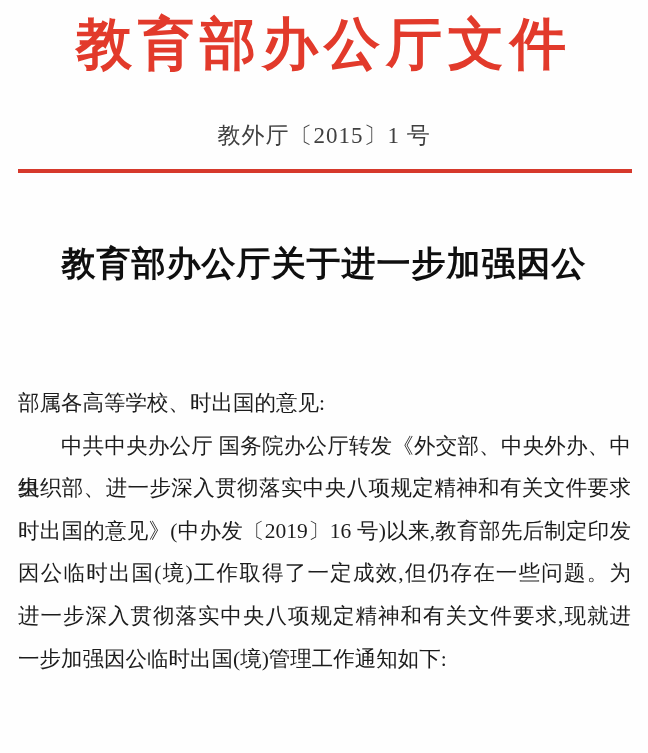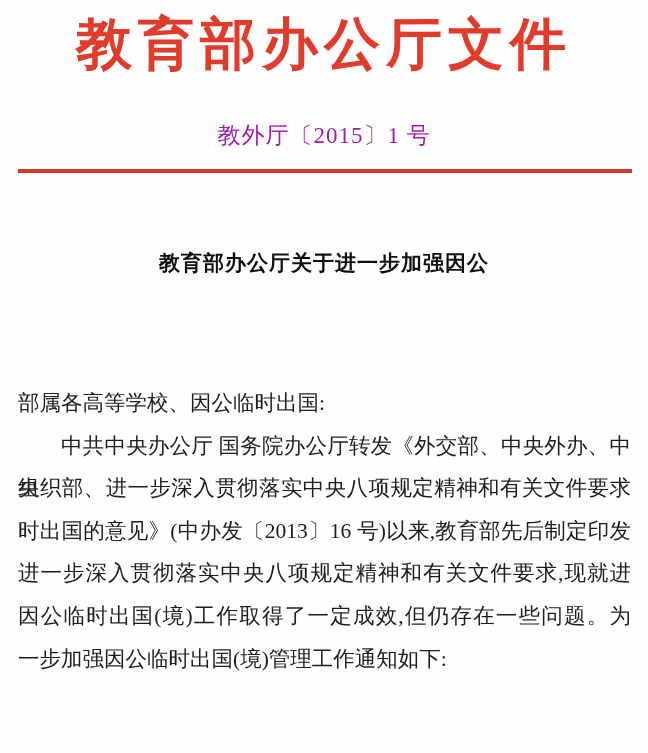--- a/index.html
+++ b/index.html
@@ -34,41 +34,41 @@
     white-space: nowrap;
   }
   .doc-number {
     position: absolute;
     top: 114px;
     left: 0;
     right: 0;
     height: 44px;
     line-height: 44px;
     text-align: center;
-    color: #a21caf;
+    color: #404040;
     font-size: 23px;
     letter-spacing: 1px;
   }
   .red-rule {
     position: absolute;
     top: 169px;
     left: 18px;
     width: 614px;
     height: 4px;
     background: var(--rule-red);
   }
   .doc-title {
     position: absolute;
     top: 237px;
     left: 0;
     right: 0;
     text-align: center;
     color: var(--title-black);
     font-weight: bold;
-    font-size: 21px;
+    font-size: 34px;
     line-height: 53px;
     letter-spacing: 1px;
   }
   .body-block {
     position: absolute;
     top: 382px;
     left: 18px;
     width: 613px;
     color: var(--text-black);
     font-size: 21.5px;
@@ -98,22 +98,22 @@
 
   <div class="doc-number">教外厅〔2015〕1 号</div>
 
   <div class="red-rule"></div>
 
   <div class="doc-title">
     <div>教育部办公厅关于进一步加强因公</div>
   </div>
 
   <div class="body-block">
-    <div class="line">部属各高等学校、因公临时出国:</div>
+    <div class="line">部属各高等学校、时出国的意见:</div>
     <div class="line full indent">中共中央办公厅 国务院办公厅转发《外交部、中央外办、中央</div>
     <div class="line full">组织部、进一步深入贯彻落实中央八项规定精神和有关文件要求</div>
-    <div class="line full">时出国的意见》(中办发〔2013〕16 号)以来,教育部先后制定印发</div>
+    <div class="line full">时出国的意见》(中办发〔2019〕16 号)以来,教育部先后制定印发</div>
+    <div class="line full">因公临时出国(境)工作取得了一定成效,但仍存在一些问题。为</div>
     <div class="line full">进一步深入贯彻落实中央八项规定精神和有关文件要求,现就进</div>
-    <div class="line full">因公临时出国(境)工作取得了一定成效,但仍存在一些问题。为</div>
     <div class="line">一步加强因公临时出国(境)管理工作通知如下:</div>
   </div>
 
 </div>
 
 </body></html>

